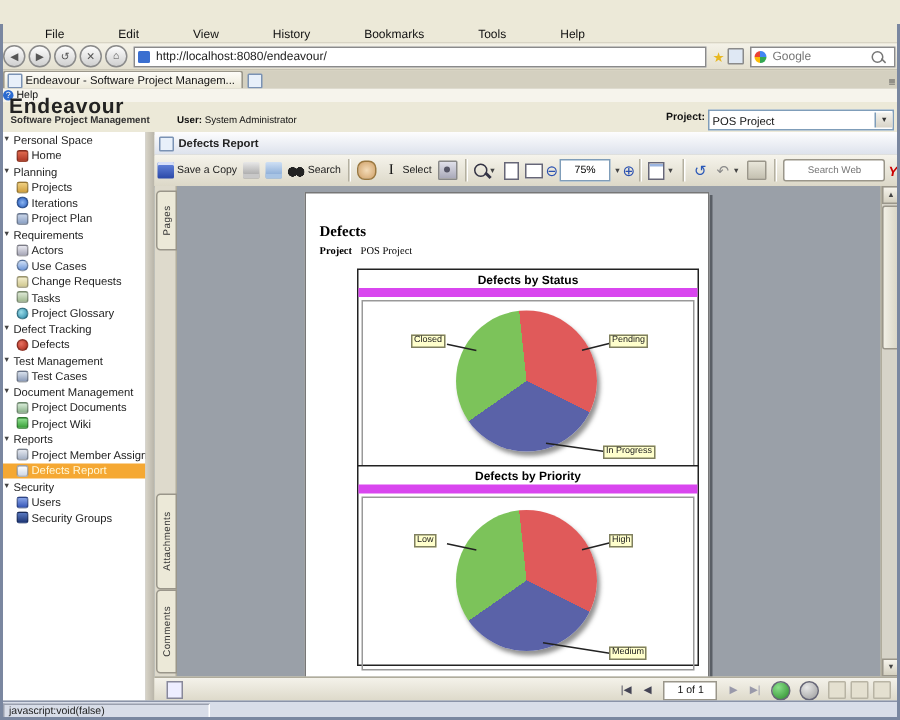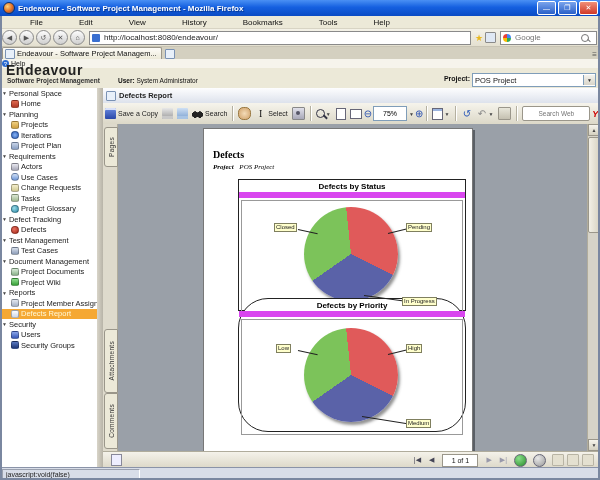--- a/index.html
+++ b/index.html
@@ -126,21 +126,21 @@
   .vtab span{writing-mode:vertical-rl;transform:rotate(180deg);font-size:6.5px;color:#333;letter-spacing:.3px;}
   #vscroll{position:absolute;right:0;top:0;width:12px;height:327px;background:#d6d3c8;border-left:1px solid #b0ac9c;}
   .sbtn{position:absolute;left:0;width:12px;height:12px;background:linear-gradient(#f6f4ec,#d4d0c0);border:1px solid #9a968a;
         display:flex;align-items:center;justify-content:center;font-size:5px;color:#444;box-sizing:border-box;}
   #sthumb{position:absolute;left:0;top:13px;width:12px;height:96px;background:linear-gradient(90deg,#f2f0e6,#d8d4c4);
           border:1px solid #9a968a;box-sizing:border-box;border-radius:2px;}
   
   #page{position:absolute;left:100px;top:4px;width:268px;height:330px;background:#fff;
         box-shadow:2px 2px 0 #5a5f66;border:1px solid #777;}
   #doc-title{position:absolute;left:9px;top:20px;font-family:"Liberation Serif",serif;font-weight:bold;font-size:10px;color:#000;}
-  #doc-proj{position:absolute;left:9px;top:34px;font-family:"Liberation Serif",serif;font-size:7px;color:#000;font-style:italic;}
+  #doc-proj{position:absolute;left:9px;top:34px;font-family:"Liberation Serif",serif;font-size:7px;color:#000;}
   #doc-proj b{font-weight:bold;margin-right:4px;}
   .chartbox{position:absolute;left:34px;width:226px;border:1px solid #222;background:#fff;}
   .chart-head{height:12px;border-bottom:6px solid #d946ef;display:flex;align-items:center;justify-content:center;
               font-size:8px;font-weight:bold;color:#000;}
   .chart-body{position:relative;margin:2px;border:1px solid #999;overflow:hidden;}
   .pie{position:absolute;width:94px;height:94px;border-radius:50%;box-shadow:2px 3px 3px rgba(40,40,40,.5);}
   .plabel{position:absolute;background:#ffffcc;border:1px solid #7f7f5f;font-size:6px;padding:0 1px;color:#222;
           line-height:7px;white-space:nowrap;z-index:3;}
   .pline{position:absolute;height:1px;background:#222;transform-origin:left center;z-index:2;}
   
@@ -162,27 +162,20 @@
   #status-cell{height:9px;margin-left:2px;padding:0 3px;border:1px solid;border-color:#9aa0ae #fff #fff #9aa0ae;
                font-size:7px;color:#222;display:flex;align-items:center;min-width:130px;}
   
   .frame{background:#7a87a0;z-index:50;}
 </style>
 </head>
 <body>
 
 <div id="win">
 
-  <div class="abs" id="titlebar">
-    <span id="ff-icon"></span>
-    <span id="titletext">Endeavour - Software Project Management - Mozilla Firefox</span>
-    <span class="winbtn">—</span>
-    <span class="winbtn">❐</span>
-    <span class="winbtn close">✕</span>
-  </div>
 
   <div class="abs" id="menubar">
     <span class="menu-item">File</span>
     <span class="menu-item">Edit</span>
     <span class="menu-item">View</span>
     <span class="menu-item">History</span>
     <span class="menu-item">Bookmarks</span>
     <span class="menu-item">Tools</span>
     <span class="menu-item">Help</span>
   </div>
@@ -442,21 +435,21 @@
             <div class="pie" style="left: 62px; top: 6px; background: conic-gradient(from -6deg, rgb(224, 90, 90) 0deg, rgb(224, 90, 90) 122.4deg, rgb(90, 98, 168) 122.4deg, rgb(90, 98, 168) 241.2deg, rgb(124, 195, 90) 241.2deg, rgb(124, 195, 90) 360deg);"></div>
             <div class="pline" style="left:56px;top:28px;width:20px;transform:rotate(12deg);"></div>
             <div class="pline" style="left:146px;top:32px;width:20px;transform:rotate(-14deg);"></div>
             <div class="pline" style="left:122px;top:94px;width:42px;transform:rotate(8deg);"></div>
             <div class="plabel" style="left:32px;top:22px;">Closed</div>
             <div class="plabel" style="left:164px;top:22px;">Pending</div>
             <div class="plabel" style="left:160px;top:96px;">In Progress</div>
           </div>
         </div>
 
-        <div class="chartbox" style="top:169px;height:132px;border-radius:30px;">
+        <div class="chartbox" style="top:181px;height:132px;">
           <div class="chart-head">Defects by Priority</div>
           <div class="chart-body" style="height:114px;">
             <div class="pie" style="left: 62px; top: 8px; background: conic-gradient(from -6deg, rgb(224, 90, 90) 0deg, rgb(224, 90, 90) 122.4deg, rgb(90, 98, 168) 122.4deg, rgb(90, 98, 168) 241.2deg, rgb(124, 195, 90) 241.2deg, rgb(124, 195, 90) 360deg);"></div>
             <div class="pline" style="left:56px;top:30px;width:20px;transform:rotate(12deg);"></div>
             <div class="pline" style="left:146px;top:34px;width:20px;transform:rotate(-14deg);"></div>
             <div class="pline" style="left:120px;top:96px;width:46px;transform:rotate(9deg);"></div>
             <div class="plabel" style="left:34px;top:24px;">Low</div>
             <div class="plabel" style="left:164px;top:24px;">High</div>
             <div class="plabel" style="left:164px;top:99px;">Medium</div>
           </div>

